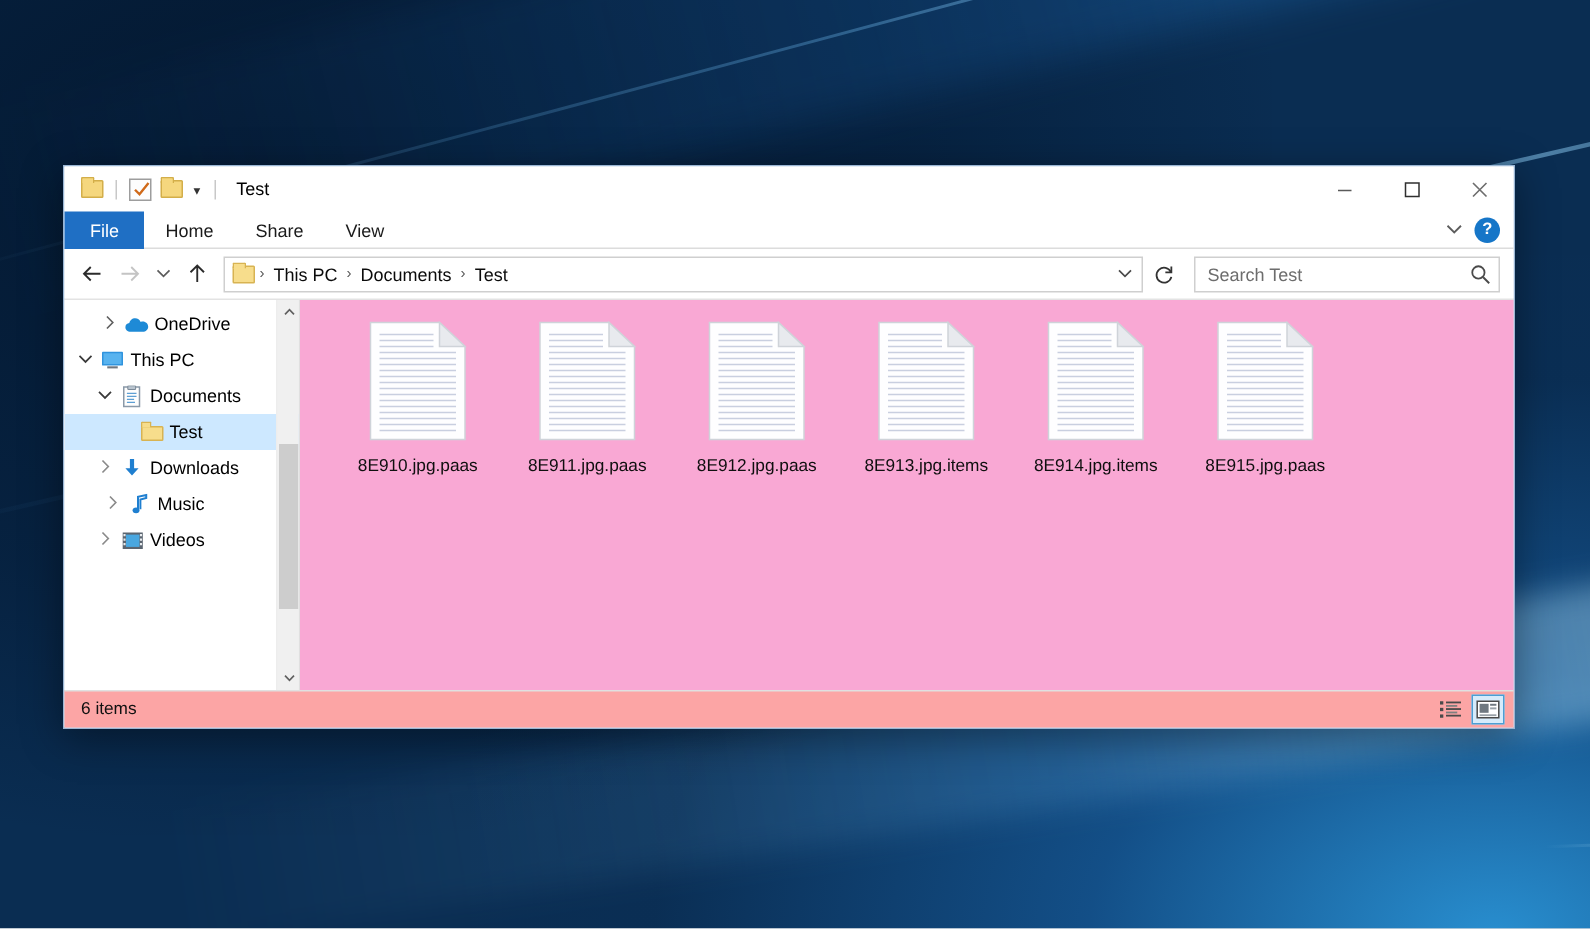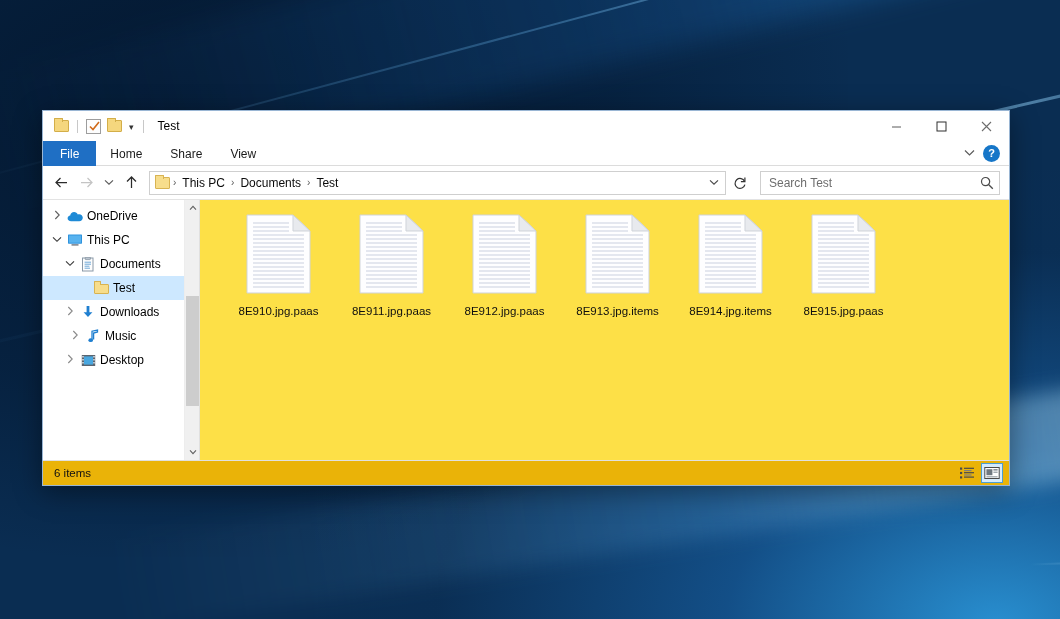--- a/index.html
+++ b/index.html
@@ -282,21 +282,21 @@
     display: flex; align-items: center; justify-content: center;
     color: #444; font-size: 10px;
   }
   .refreshbtn {
     width: 24px; height: 26px;
     display: flex; align-items: center; justify-content: center;
     color: #333;
     margin-left: 2px;
   }
   .searchbox {
-    width: 240px;
+    width: 204px;
     height: 24px;
     border: 1px solid #cfcfcf;
     background: #fff;
     display: flex;
     align-items: center;
     margin-left: 8px;
     padding: 0 5px 0 8px;
     flex: 0 0 auto;
   }
   .searchbox input {
@@ -373,21 +373,21 @@
     width: 20px;
     flex: 0 0 20px;
     display: flex;
     align-items: center;
     justify-content: center;
   }
   .navlabel { padding-left: 2px; }
 
   .content {
     flex: 1 1 auto;
-    background: #fde047;
+    background: #f9a8d4;
     position: relative;
     overflow: hidden;
     padding: 12px 0 0 22px;
   }
   .filegrid {
     display: flex;
     flex-wrap: wrap;
     align-content: flex-start;
     gap: 0;
   }
@@ -410,21 +410,21 @@
     margin-top: 9px;
     text-align: center;
     white-space: nowrap;
   }
 
   
   .statusbar {
     height: 25px;
     flex: 0 0 25px;
     border-top: 1px solid #e0e0e0;
-    background: #eab308;
+    background: #fca5a5;
     display: flex;
     align-items: center;
     padding: 0 6px 0 11px;
   }
   .statustext { font-size: 11.5px; color: #111; }
   .viewbtns {
     margin-left: auto;
     display: flex;
     gap: 3px;
     align-items: center;
@@ -563,21 +563,21 @@
             <path d="M8.8 8.8 L12.8 12.8" stroke="#4a4a4a" stroke-width="1.3"></path>
           </svg>
         </span>
       </div>
     </div>
 
     <div class="bodyrow">
 
       <div class="navpane">
 
-        <div class="navitem" style="padding-left:6px;">
+        <div class="navitem" style="padding-left:22px;">
           <span class="chev">
             <svg width="7" height="10" viewBox="0 0 7 10">
                 <path d="M1.3 1 L5.2 5 L1.3 9" stroke="#5f5f5f" stroke-width="1.1" fill="none"></path>
               </svg>
           </span>
           <span class="navicon">
             <svg width="17" height="13" viewBox="0 0 17 13">
               <path d="M4.2 11.2 C1.9 11.2 0.6 9.8 0.6 8.2 C0.6 6.7 1.7 5.5 3.2 5.4 C3.5 3.5 5.1 2.1 7.1 2.1 C8.8 2.1 10.2 3.1 10.8 4.6 C11.2 4.4 11.7 4.3 12.2 4.3 C14.2 4.3 15.8 5.9 15.8 7.8 C15.8 9.7 14.2 11.2 12.2 11.2 Z" fill="#1e8ad6"></path>
             </svg>
           </span>
@@ -669,21 +669,21 @@
               <rect x="0.8" y="1" width="13.4" height="11" fill="#5b6570"></rect>
               <rect x="3" y="2.4" width="9" height="8.2" fill="#49a7e0"></rect>
               <rect x="1.3" y="2" width="1.4" height="1.5" fill="#e8ecef"></rect>
               <rect x="1.3" y="5" width="1.4" height="1.5" fill="#e8ecef"></rect>
               <rect x="1.3" y="8" width="1.4" height="1.5" fill="#e8ecef"></rect>
               <rect x="12.3" y="2" width="1.4" height="1.5" fill="#e8ecef"></rect>
               <rect x="12.3" y="5" width="1.4" height="1.5" fill="#e8ecef"></rect>
               <rect x="12.3" y="8" width="1.4" height="1.5" fill="#e8ecef"></rect>
             </svg>
           </span>
-          <span class="navlabel">Desktop</span>
+          <span class="navlabel">Videos</span>
         </div>
 
 
         <div class="navscroll-track">
           <div class="nav-arrow up">
             <svg width="8" height="6" viewBox="0 0 8 6">
                 <path d="M1 4.6 L4 1.4 L7 4.6" stroke="#606060" stroke-width="1.1" fill="none"></path>
               </svg>
           </div>
           <div class="nav-thumb"></div>

